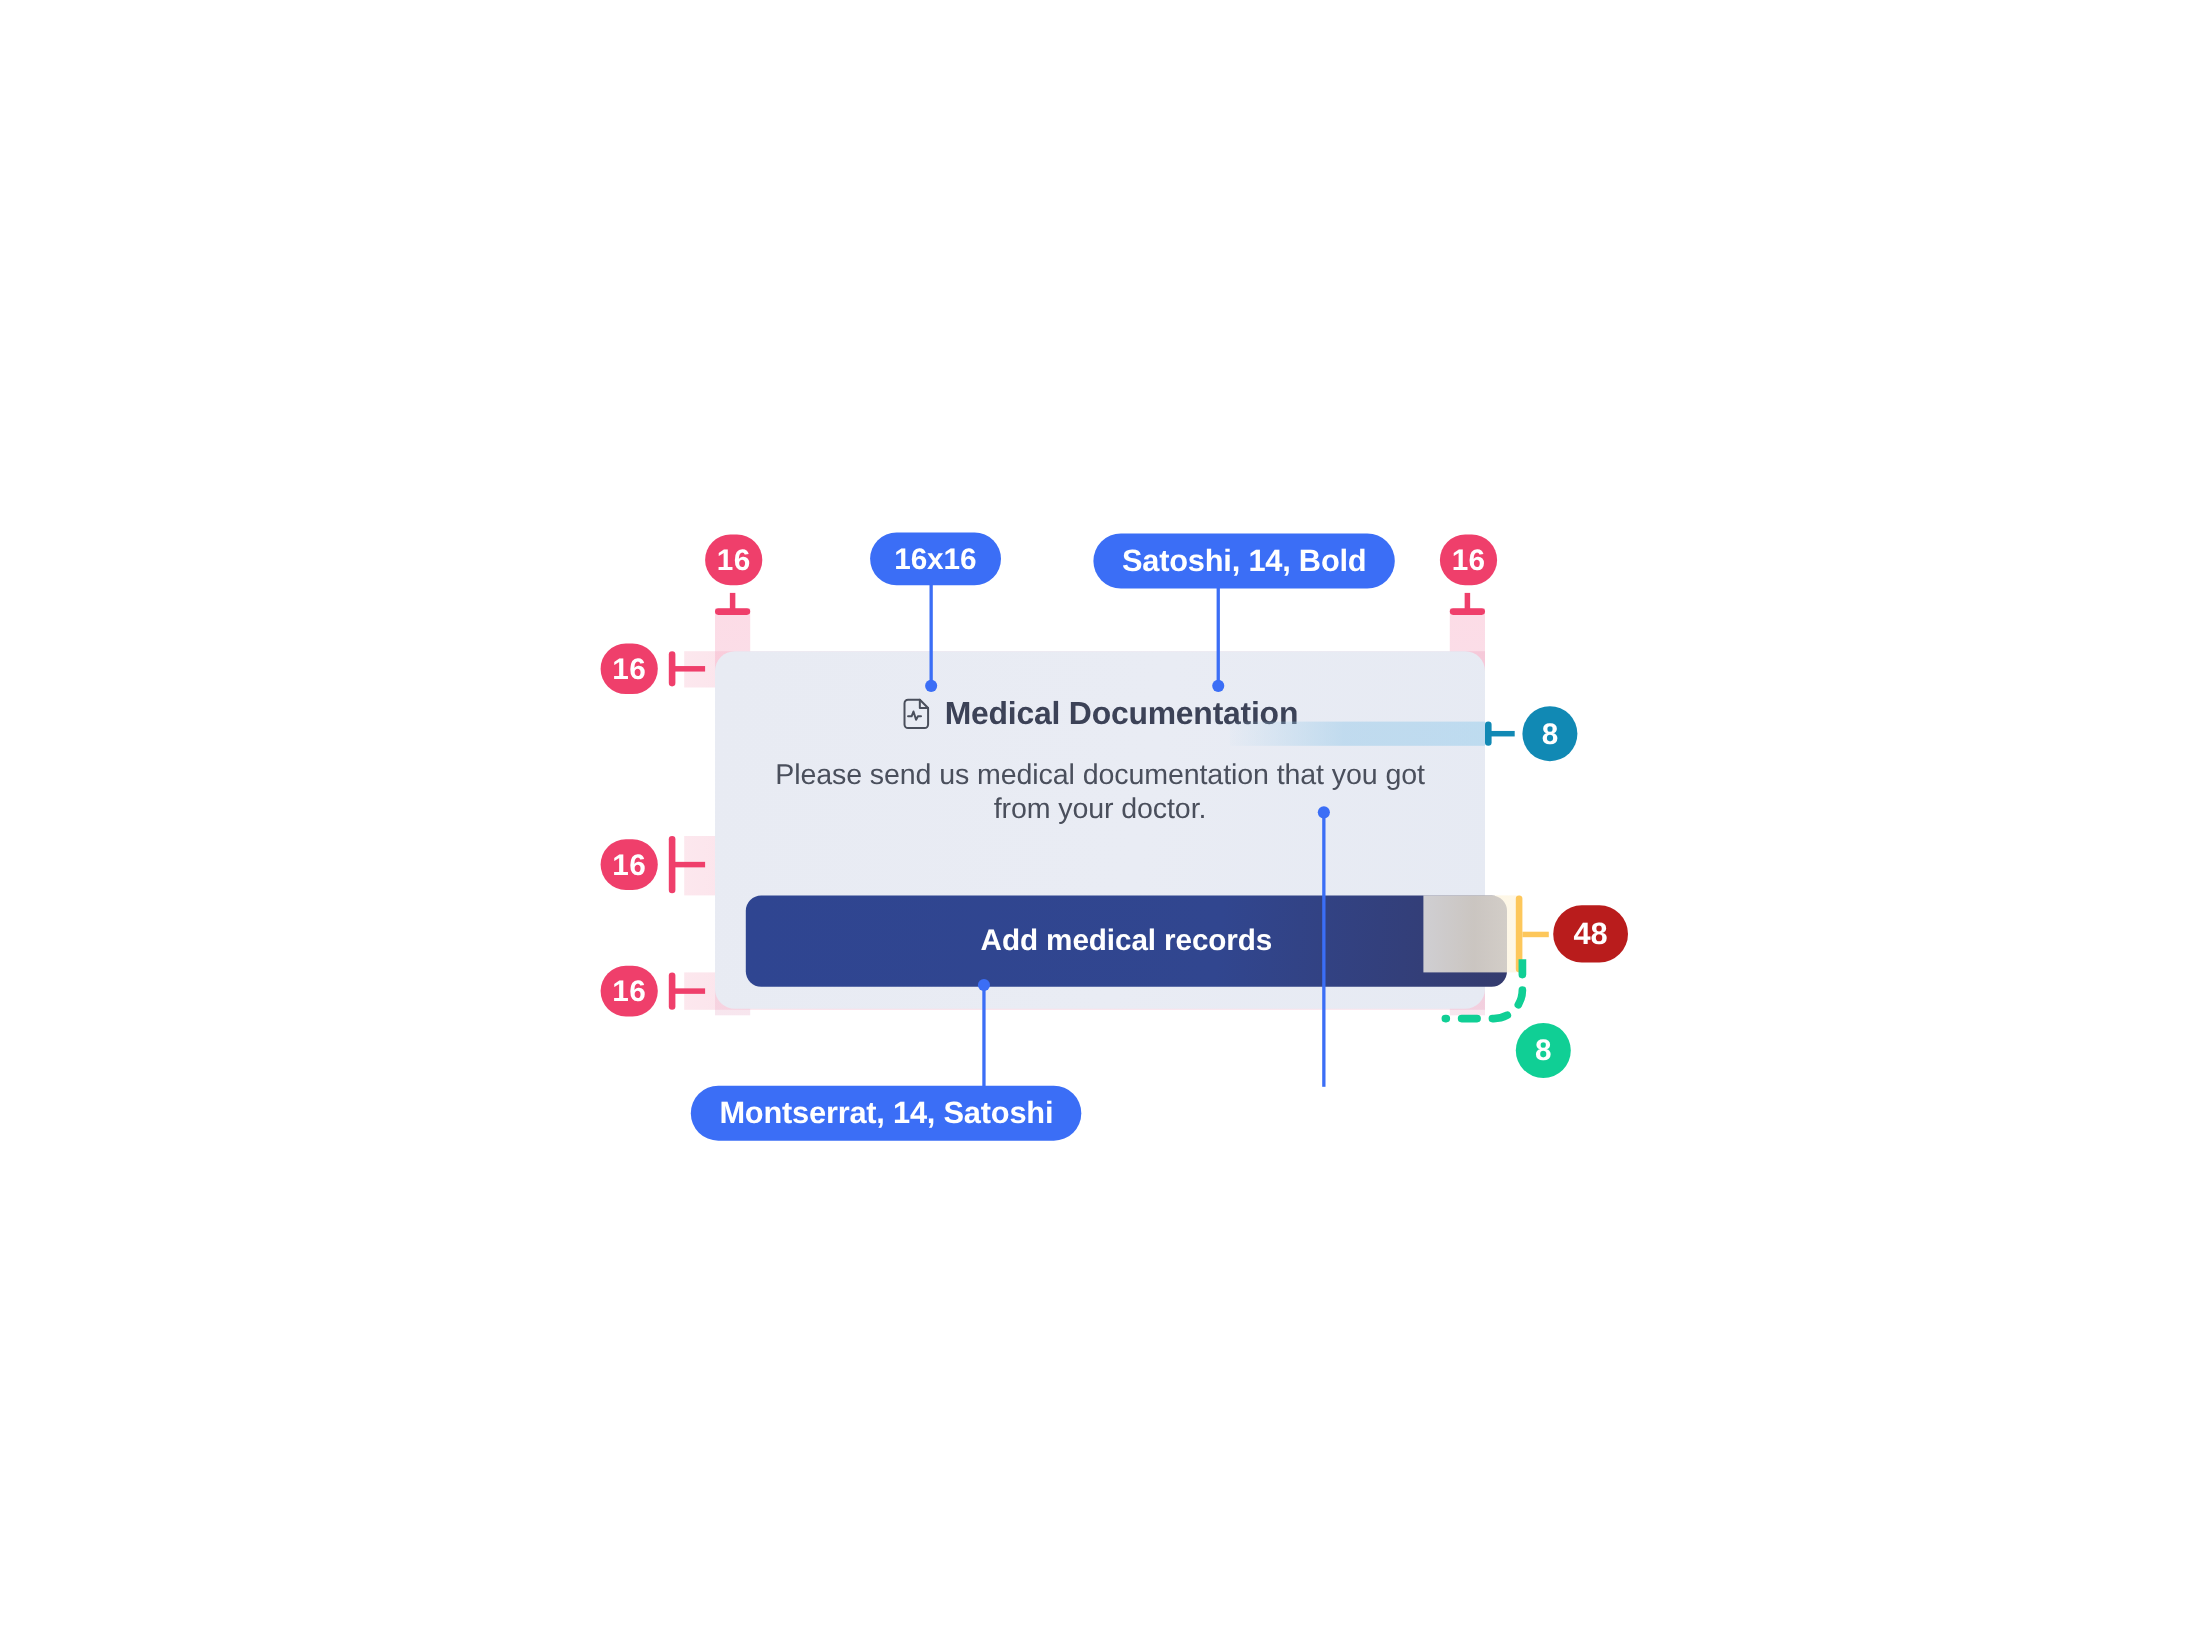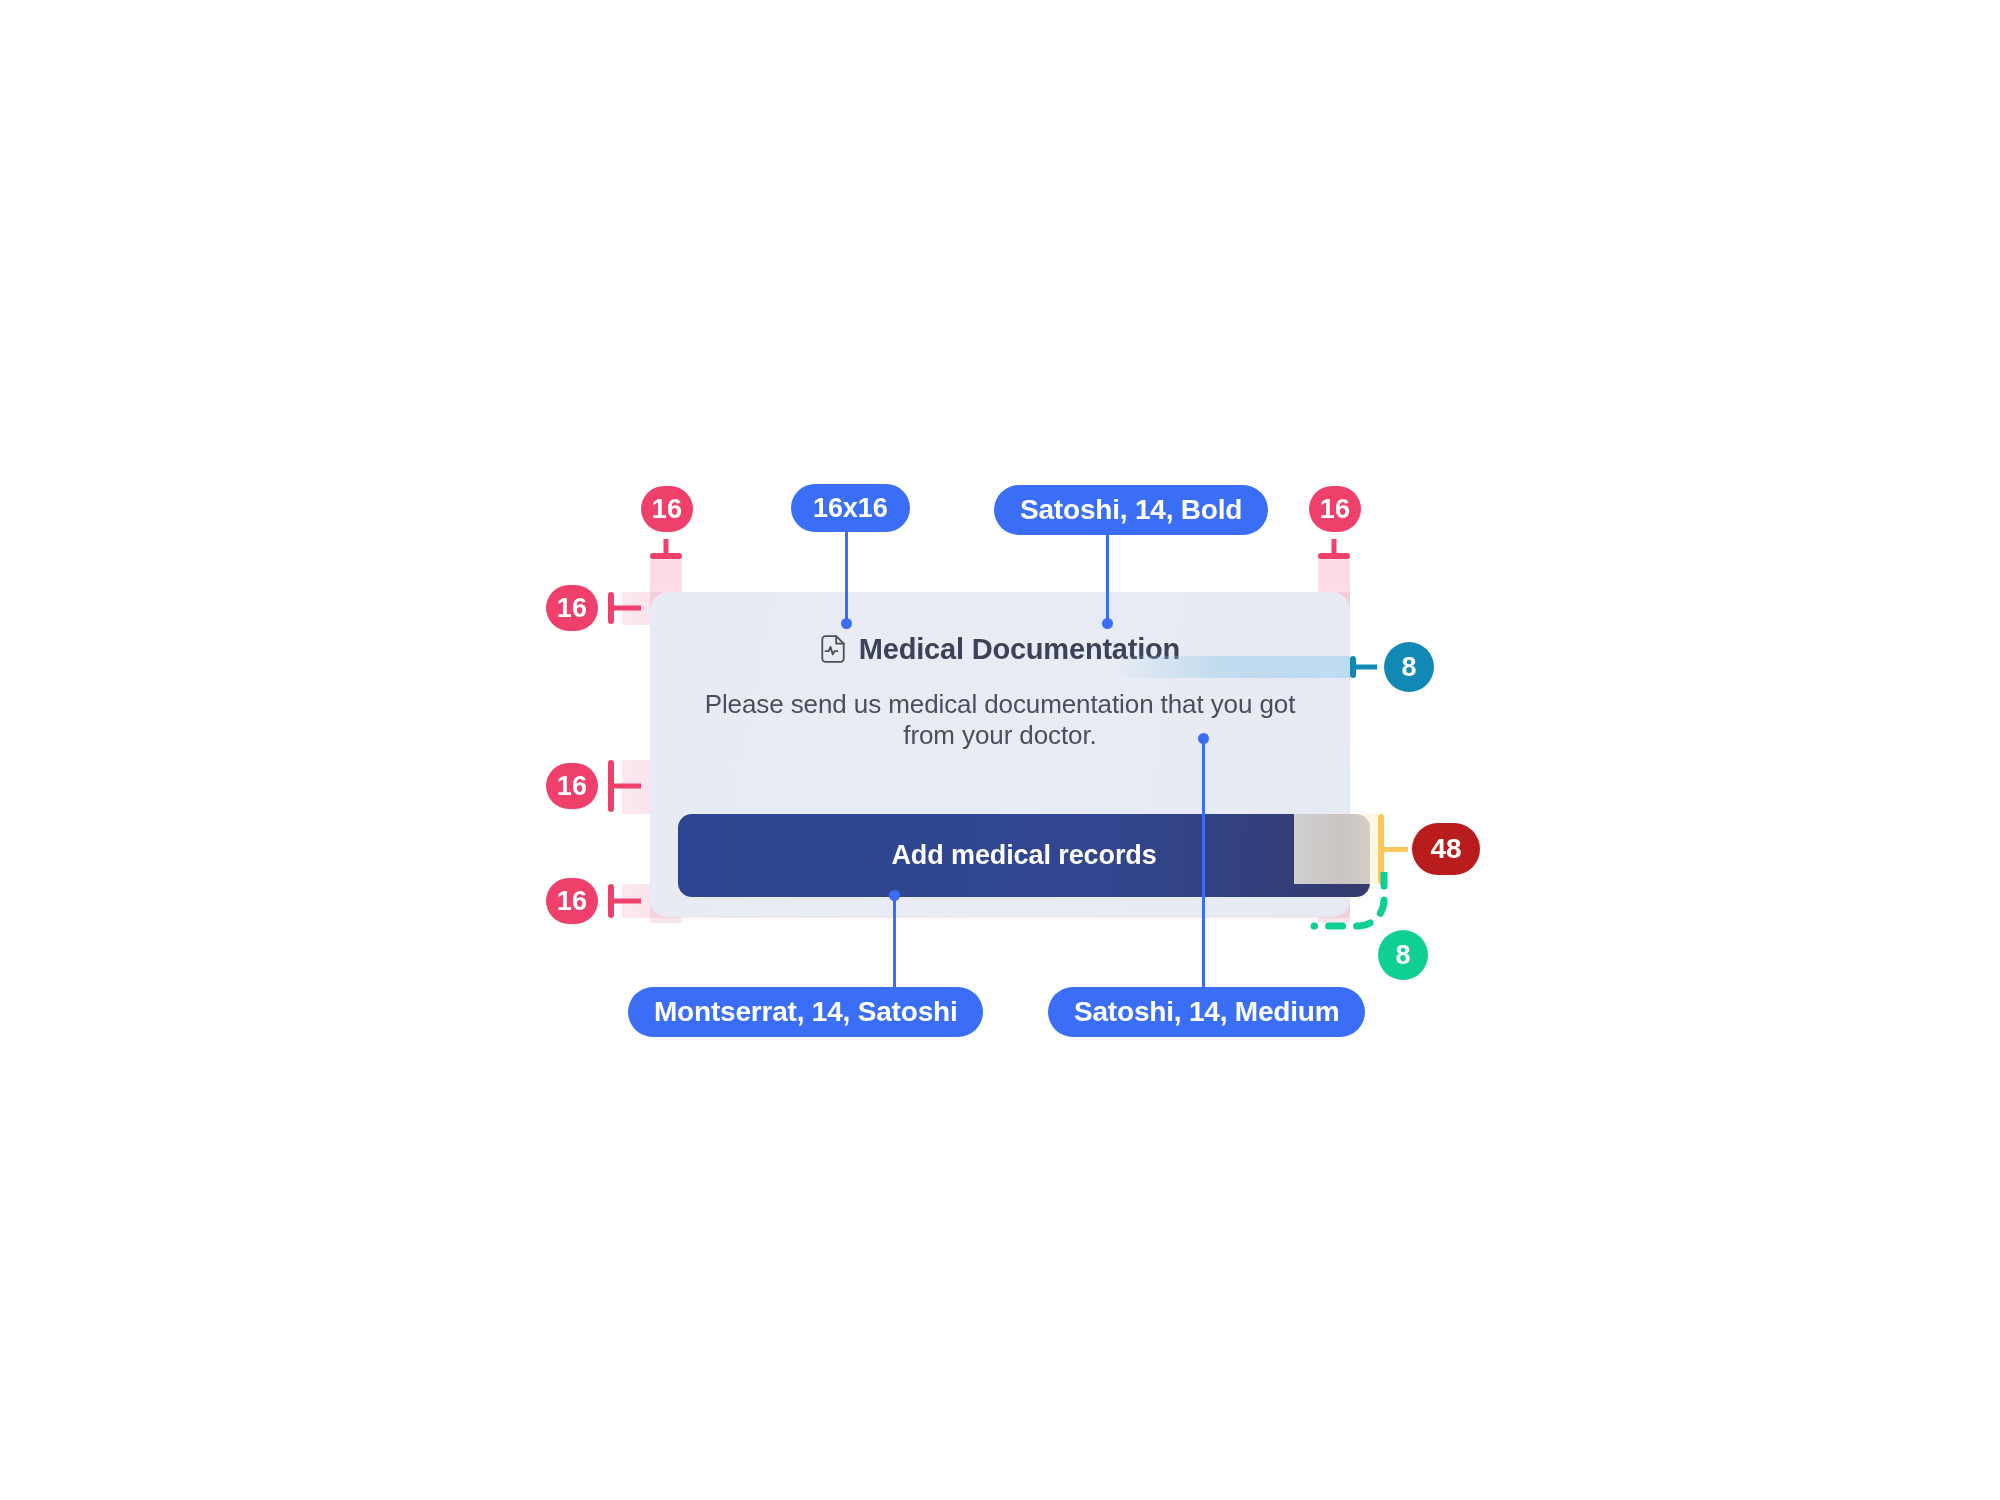--- a/index.html
+++ b/index.html
@@ -308,19 +308,18 @@
   <div class="leader" style="left:845px; top:523px; height:100px;"></div>
   <div class="leader-dot" style="left:841px; top:618px;"></div>
   <div class="badge badge-blue badge-pill" style="left:791px; top:484px;">16x16</div>
 
   <div class="leader" style="left:1106px; top:530px; height:93px;"></div>
   <div class="leader-dot" style="left:1102px; top:618px;"></div>
   <div class="badge badge-blue badge-wide" style="left:994px; top:485px;">Satoshi, 14, Bold</div>
 
   <div class="leader" style="left:1202px; top:738px; height:250px;"></div>
   <div class="leader-dot" style="left:1198px; top:733px;"></div>
-  <div class="badge badge-blue badge-wide" style="left:1048px; top:987px;">Satoshi, 14, Medium</div>
 
   <div class="leader" style="left:893px; top:900px; height:88px;"></div>
   <div class="leader-dot" style="left:889px; top:890px;"></div>
   <div class="badge badge-blue badge-wide" style="left:628px; top:987px;">Montserrat, 14, Satoshi</div>
 
 </div>
 
 </body></html>

